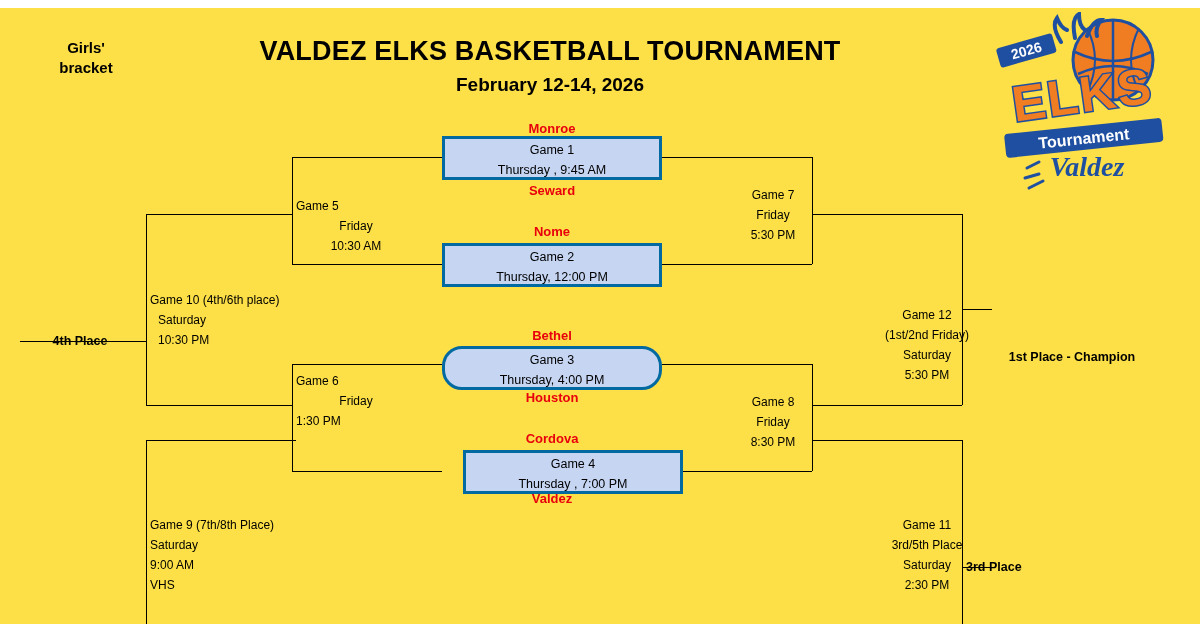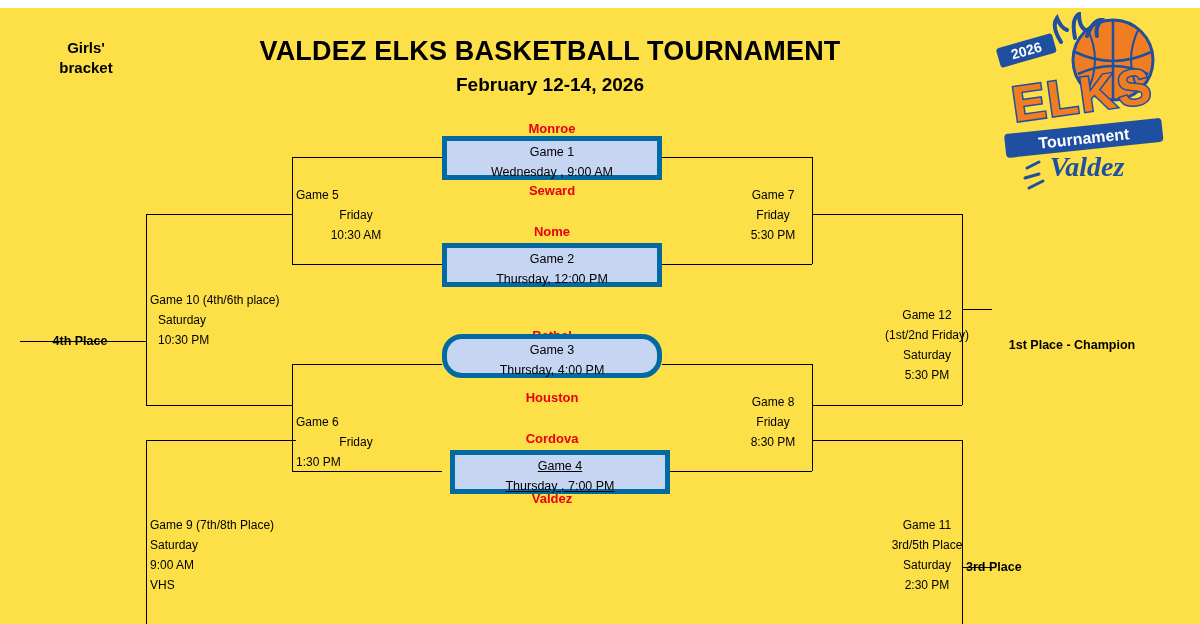--- a/index.html
+++ b/index.html
@@ -52,21 +52,21 @@
   
   .line {
     background: #000;
   }
   .hline { height: 1px; }
   .vline { width: 1px; }
 
   
   .game-box {
     background: #c5d5f2;
-    border: 5px solid #0369a1;
+    border: 3px solid #0369a1;
     width: 220px;
     height: 44px;
     box-sizing: border-box;
     text-align: center;
     font-size: 12.5px;
     line-height: 20px;
     padding-top: 1px;
     color: #000;
   }
   .game-box .g-name { font-size: 12.5px; }
@@ -171,51 +171,51 @@
   <div class="abs line vline" style="left:146px; top:432px; height:192px;"></div>
 
   <div class="abs line hline" style="left:812px; top:432px; width:150px;"></div>
 
   <div class="abs line vline" style="left:962px; top:432px; height:192px;"></div>
   <div class="abs line hline" style="left:962px; top:559px; width:30px;"></div>
 
   <div class="abs team" style="left:442px; top:113px;">Monroe</div>
   <div class="abs game-box" style="left:442px; top:128px;">
     <div class="g-name">Game 1</div>
-    <div class="g-time">Wednesday , 9:00 AM</div>
+    <div class="g-time">Thursday , 9:45 AM</div>
   </div>
   <div class="abs team" style="left:442px; top:175px;">Seward</div>
 
   <div class="abs team" style="left:442px; top:216px;">Nome</div>
   <div class="abs game-box" style="left:442px; top:235px;">
     <div class="g-name">Game 2</div>
     <div class="g-time">Thursday, 12:00 PM</div>
   </div>
 
   <div class="abs team" style="left:442px; top:320px;">Bethel</div>
-  <div class="abs game-box" style="left:442px; top:326px;border-radius:20px;">
+  <div class="abs game-box" style="left:442px; top:338px;border-radius:20px;">
     <div class="g-name">Game 3</div>
     <div class="g-time">Thursday, 4:00 PM</div>
   </div>
   <div class="abs team" style="left:442px; top:382px;">Houston</div>
 
   <div class="abs team" style="left:442px; top:423px;">Cordova</div>
-  <div class="abs game-box" style="left:450px; top:442px;text-decoration:underline;">
+  <div class="abs game-box" style="left:463px; top:442px;">
     <div class="g-name">Game 4</div>
     <div class="g-time">Thursday , 7:00 PM</div>
   </div>
   <div class="abs team" style="left:442px; top:483px;">Valdez</div>
 
-  <div class="abs ginfo" style="left:296px; top:177px; width:120px;">
+  <div class="abs ginfo" style="left:296px; top:188px; width:120px;">
     <div class="l">Game 5</div>
     <div class="c">Friday</div>
     <div class="c">10:30 AM</div>
   </div>
 
-  <div class="abs ginfo" style="left:296px; top:404px; width:120px;">
+  <div class="abs ginfo" style="left:296px; top:363px; width:120px;">
     <div class="l">Game 6</div>
     <div class="c">Friday</div>
     <div class="l">1:30 PM</div>
   </div>
 
   <div class="abs ginfo" style="left:718px; top:177px; width:110px;">
     <div class="c">Game 7</div>
     <div class="c">Friday</div>
     <div class="c">5:30 PM</div>
   </div>
@@ -248,17 +248,17 @@
 
   <div class="abs ginfo" style="left:862px; top:297px; width:130px;">
     <div class="c">Game 12</div>
     <div class="c">(1st/2nd Friday)</div>
     <div class="c">Saturday</div>
     <div class="c">5:30 PM</div>
   </div>
 
   <div class="abs place-label" style="left:20px; top:326px; width:120px; text-align:center;">4th Place</div>
 
-  <div class="abs place-label" style="left:966px; top:330px; width:212px; text-align:center;">1st Place - Champion</div>
+  <div class="abs place-label" style="left:966px; top:342px; width:212px; text-align:center;">1st Place - Champion</div>
 
   <div class="abs place-label" style="left:966px; top:552px; width:124px; text-align:left;">3rd Place</div>
 
 </div>
 
 </body></html>

